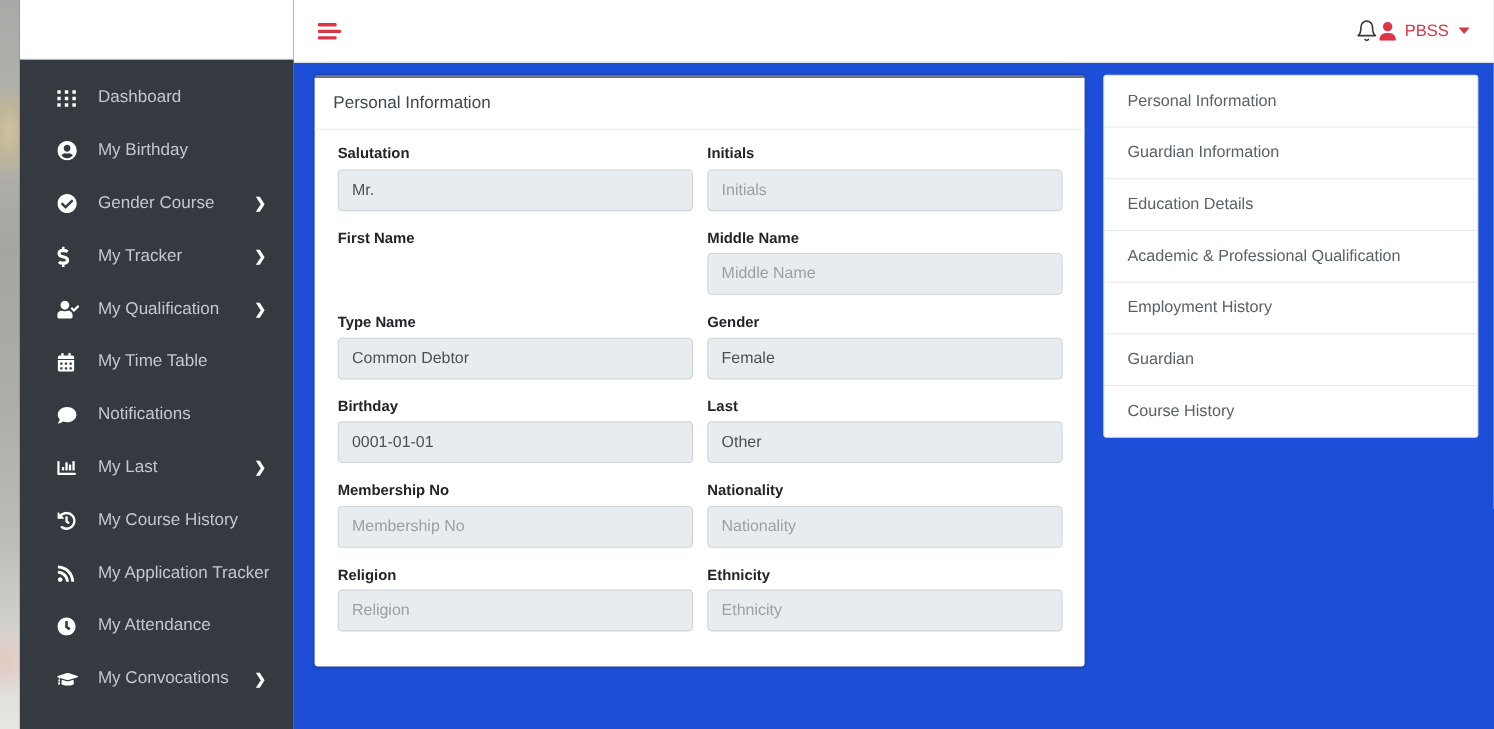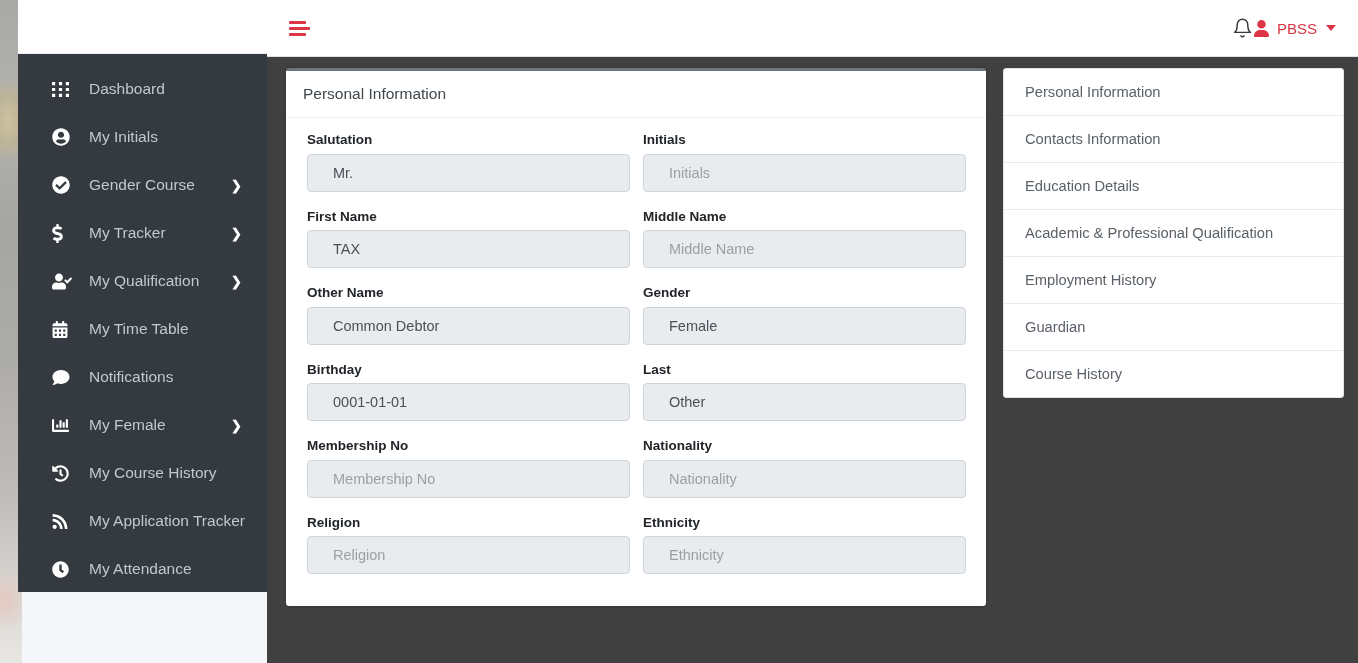--- a/index.html
+++ b/index.html
@@ -27,21 +27,21 @@
       linear-gradient(to bottom, #a9a9a7 0%, #b3b2ae 18%, #a5a5a2 34%, #adaca8 55%, #bdbcb8 74%, #d6d4d0 88%, #e9e7e3 100%);
     filter: blur(0.4px);
     z-index: 0;
   }
 
   
   #sidebar {
     position: absolute;
     top: 0; left: 18px;
     width: 249px;
-    height: 592px;
+    height: 663px;
     background: #343a40;
     z-index: 5;
     overflow: hidden;
   }
   #sidebar-brand {
     height: 54px;
     background: #ffffff;
     border-bottom: 1px solid #eceef1;
   }
   #sidebar-nav { padding-top: 11px; }
@@ -134,21 +134,21 @@
     border-top: 6px solid #dc3545;
     margin-left: 2px;
   }
 
   
   #content {
     position: absolute;
     top: 57px; left: 267px;
     width: 1091px;
     height: 606px;
-    background: #404040;
+    background: #1d4ed8;
     padding: 11px 17px 0 19px;
     display: flex;
     gap: 17px;
     z-index: 3;
     overflow: hidden;
   }
 
   #form-card {
     width: 700px;
     min-width: 700px;
@@ -185,21 +185,21 @@
     display: block;
     font-size: 13.5px;
     font-weight: bold;
     color: #212529;
     margin-bottom: 5px;
     line-height: 1.3;
   }
   .form-control {
     width: 100%;
     height: 38px;
-    padding: 6px 25px;
+    padding: 6px 12px;
     font-size: 14.5px;
     font-family: "Liberation Sans", sans-serif;
     color: #495057;
     background-color: #e9ecef;
     border: 1px solid #ced4da;
     border-radius: 4px;
     outline: none;
   }
   .form-control::placeholder { color: #9aa0a6; opacity: 1; }
   .form-control:disabled { color: #495057; }
@@ -239,21 +239,21 @@
           </svg>
         </span>
         <span class="nav-label">Dashboard</span>
       </div>
       <div class="nav-item">
         <span class="nav-icon">
           <svg width="18" height="18" viewBox="0 0 496 512">
             <path d="M248 8C111 8 0 119 0 256s111 248 248 248 248-111 248-248S385 8 248 8zm0 96c48.6 0 88 39.4 88 88s-39.4 88-88 88-88-39.4-88-88 39.4-88 88-88zm0 344c-58.7 0-111.3-26.6-146.5-68.2 18.8-35.4 55.6-59.8 98.5-59.8 2.4 0 4.8.4 7.1 1.1 13 4.2 26.6 6.9 40.9 6.9s28-2.7 40.9-6.9c2.3-.7 4.7-1.1 7.1-1.1 42.9 0 79.7 24.4 98.5 59.8C359.3 421.4 306.7 448 248 448z"></path>
           </svg>
         </span>
-        <span class="nav-label">My Initials</span>
+        <span class="nav-label">My Birthday</span>
       </div>
       <div class="nav-item">
         <span class="nav-icon">
           <svg width="18" height="18" viewBox="0 0 512 512">
             <path d="M504 256c0 136.967-111.033 248-248 248S8 392.967 8 256 119.033 8 256 8s248 111.033 248 248zM227.314 387.314l184-184c6.248-6.248 6.248-16.379 0-22.627l-22.627-22.627c-6.248-6.249-16.379-6.249-22.628 0L216 308.118l-70.059-70.059c-6.248-6.248-16.379-6.248-22.628 0l-22.627 22.627c-6.248 6.248-6.248 16.379 0 22.627l104 104c6.249 6.249 16.379 6.249 22.628.001z"></path>
           </svg>
         </span>
         <span class="nav-label">Gender Course</span>
         <span class="nav-caret">❯</span>
       </div>
@@ -290,21 +290,21 @@
           </svg>
         </span>
         <span class="nav-label">Notifications</span>
       </div>
       <div class="nav-item">
         <span class="nav-icon">
           <svg width="17" height="17" viewBox="0 0 512 512">
             <path d="M332.8 320h38.4c6.4 0 12.8-6.4 12.8-12.8V172.8c0-6.4-6.4-12.8-12.8-12.8h-38.4c-6.4 0-12.8 6.4-12.8 12.8v134.4c0 6.4 6.4 12.8 12.8 12.8zm96 0h38.4c6.4 0 12.8-6.4 12.8-12.8V76.8c0-6.4-6.4-12.8-12.8-12.8h-38.4c-6.4 0-12.8 6.4-12.8 12.8v230.4c0 6.4 6.4 12.8 12.8 12.8zm-288 0h38.4c6.4 0 12.8-6.4 12.8-12.8v-70.4c0-6.4-6.4-12.8-12.8-12.8h-38.4c-6.4 0-12.8 6.4-12.8 12.8v70.4c0 6.4 6.4 12.8 12.8 12.8zm96 0h38.4c6.4 0 12.8-6.4 12.8-12.8V108.8c0-6.4-6.4-12.8-12.8-12.8h-38.4c-6.4 0-12.8 6.4-12.8 12.8v198.4c0 6.4 6.4 12.8 12.8 12.8zM496 384H64V80c0-8.8-7.2-16-16-16H16C7.2 64 0 71.2 0 80v336c0 17.7 14.3 32 32 32h464c8.8 0 16-7.2 16-16v-32c0-8.8-7.2-16-16-16z"></path>
           </svg>
         </span>
-        <span class="nav-label">My Female</span>
+        <span class="nav-label">My Last</span>
         <span class="nav-caret">❯</span>
       </div>
       <div class="nav-item">
         <span class="nav-icon">
           <svg width="17" height="17" viewBox="0 0 512 512">
             <path d="M504 255.531c.253 136.64-111.18 248.372-247.82 248.468-59.015.042-113.223-20.53-155.822-54.911-11.077-8.94-11.905-25.541-1.839-35.607l11.267-11.267c8.609-8.609 22.353-9.551 31.891-1.984C173.062 425.135 212.781 440 256 440c101.705 0 184-82.311 184-184 0-101.705-82.311-184-184-184-48.814 0-93.149 18.969-126.068 49.932l50.754 50.754c10.08 10.08 2.941 27.314-11.313 27.314H24c-8.837 0-16-7.163-16-16V38.627c0-14.254 17.234-21.393 27.314-11.314l49.372 49.372C129.209 34.136 189.552 8 256 8c136.81 0 247.747 110.78 248 247.531zm-180.912 78.784l9.823-12.63c8.138-10.463 6.253-25.542-4.21-33.68L288 256.349V152c0-13.255-10.745-24-24-24h-16c-13.255 0-24 10.745-24 24v135.651l65.409 50.874c10.463 8.137 25.541 6.253 33.679-4.21z"></path>
           </svg>
         </span>
         <span class="nav-label">My Course History</span>
       </div>
@@ -364,45 +364,45 @@
   <section id="form-card">
     <div id="form-card-header">
       <span id="form-card-title">Personal Information</span>
     </div>
     <div id="form-card-body">
         <div class="form-row">
           <div class="form-group"><label class="form-label">Salutation</label><input type="text" class="form-control" disabled="" placeholder="Salutation" value="Mr." style=""></div>
           <div class="form-group"><label class="form-label">Initials</label><input type="text" class="form-control" disabled="" placeholder="Initials" style=""></div>
         </div>
         <div class="form-row">
-          <div class="form-group"><label class="form-label">First Name</label><input type="text" class="form-control" disabled="" placeholder="First Name" value="TAX" style=""></div>
+          <div class="form-group"><label class="form-label">First Name</label></div>
           <div class="form-group"><label class="form-label">Middle Name</label><input type="text" class="form-control" disabled="" placeholder="Middle Name" style=""></div>
         </div>
         <div class="form-row">
-          <div class="form-group"><label class="form-label">Other Name</label><input type="text" class="form-control" disabled="" placeholder="Last Name" value="Common Debtor" style=""></div>
+          <div class="form-group"><label class="form-label">Type Name</label><input type="text" class="form-control" disabled="" placeholder="Last Name" value="Common Debtor" style=""></div>
           <div class="form-group"><label class="form-label">Gender</label><input type="text" class="form-control" disabled="" placeholder="Gender" value="Female" style=""></div>
         </div>
         <div class="form-row">
           <div class="form-group"><label class="form-label">Birthday</label><input type="text" class="form-control" disabled="" placeholder="Birthday" value="0001-01-01" style=""></div>
           <div class="form-group"><label class="form-label">Last</label><input type="text" class="form-control" disabled="" placeholder="Type" value="Other" style=""></div>
         </div>
         <div class="form-row">
           <div class="form-group"><label class="form-label">Membership No</label><input type="text" class="form-control" disabled="" placeholder="Membership No" style=""></div>
           <div class="form-group"><label class="form-label">Nationality</label><input type="text" class="form-control" disabled="" placeholder="Nationality" style=""></div>
         </div>
         <div class="form-row">
           <div class="form-group"><label class="form-label">Religion</label><input type="text" class="form-control" disabled="" placeholder="Religion" style=""></div>
           <div class="form-group"><label class="form-label">Ethnicity</label><input type="text" class="form-control" disabled="" placeholder="Ethnicity" style=""></div>
         </div>
       </div>
   </section>
 
   <aside id="section-list">
       <div class="section-item">Personal Information</div>
-      <div class="section-item">Contacts Information</div>
+      <div class="section-item">Guardian Information</div>
       <div class="section-item">Education Details</div>
       <div class="section-item">Academic &amp; Professional Qualification</div>
       <div class="section-item">Employment History</div>
       <div class="section-item">Guardian</div>
       <div class="section-item">Course History</div>
     </aside>
 
 </main>
 
 </body></html>

